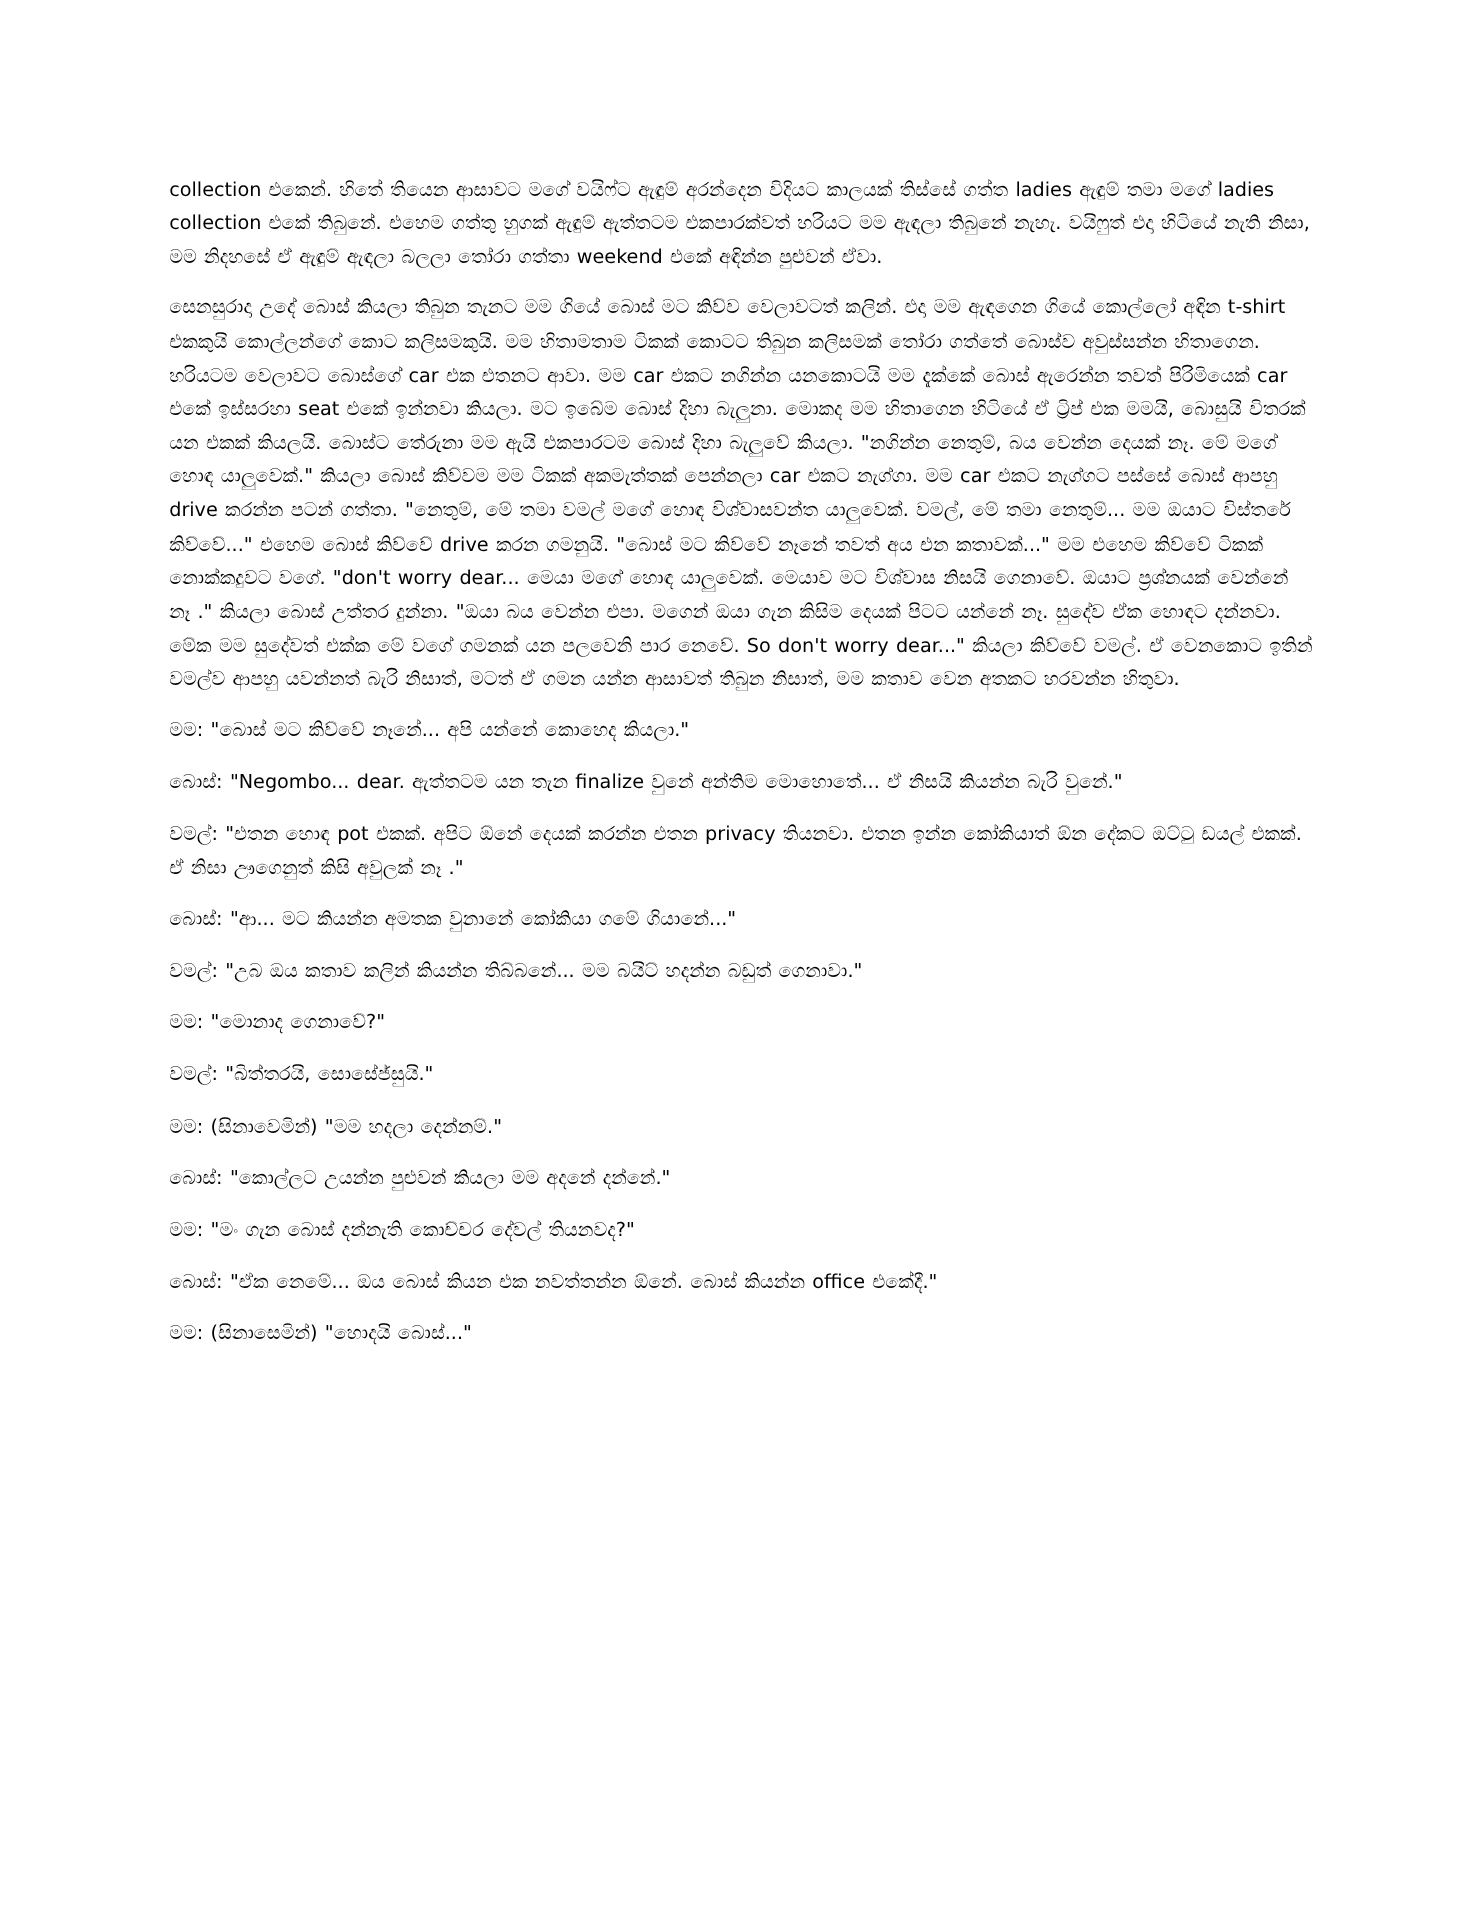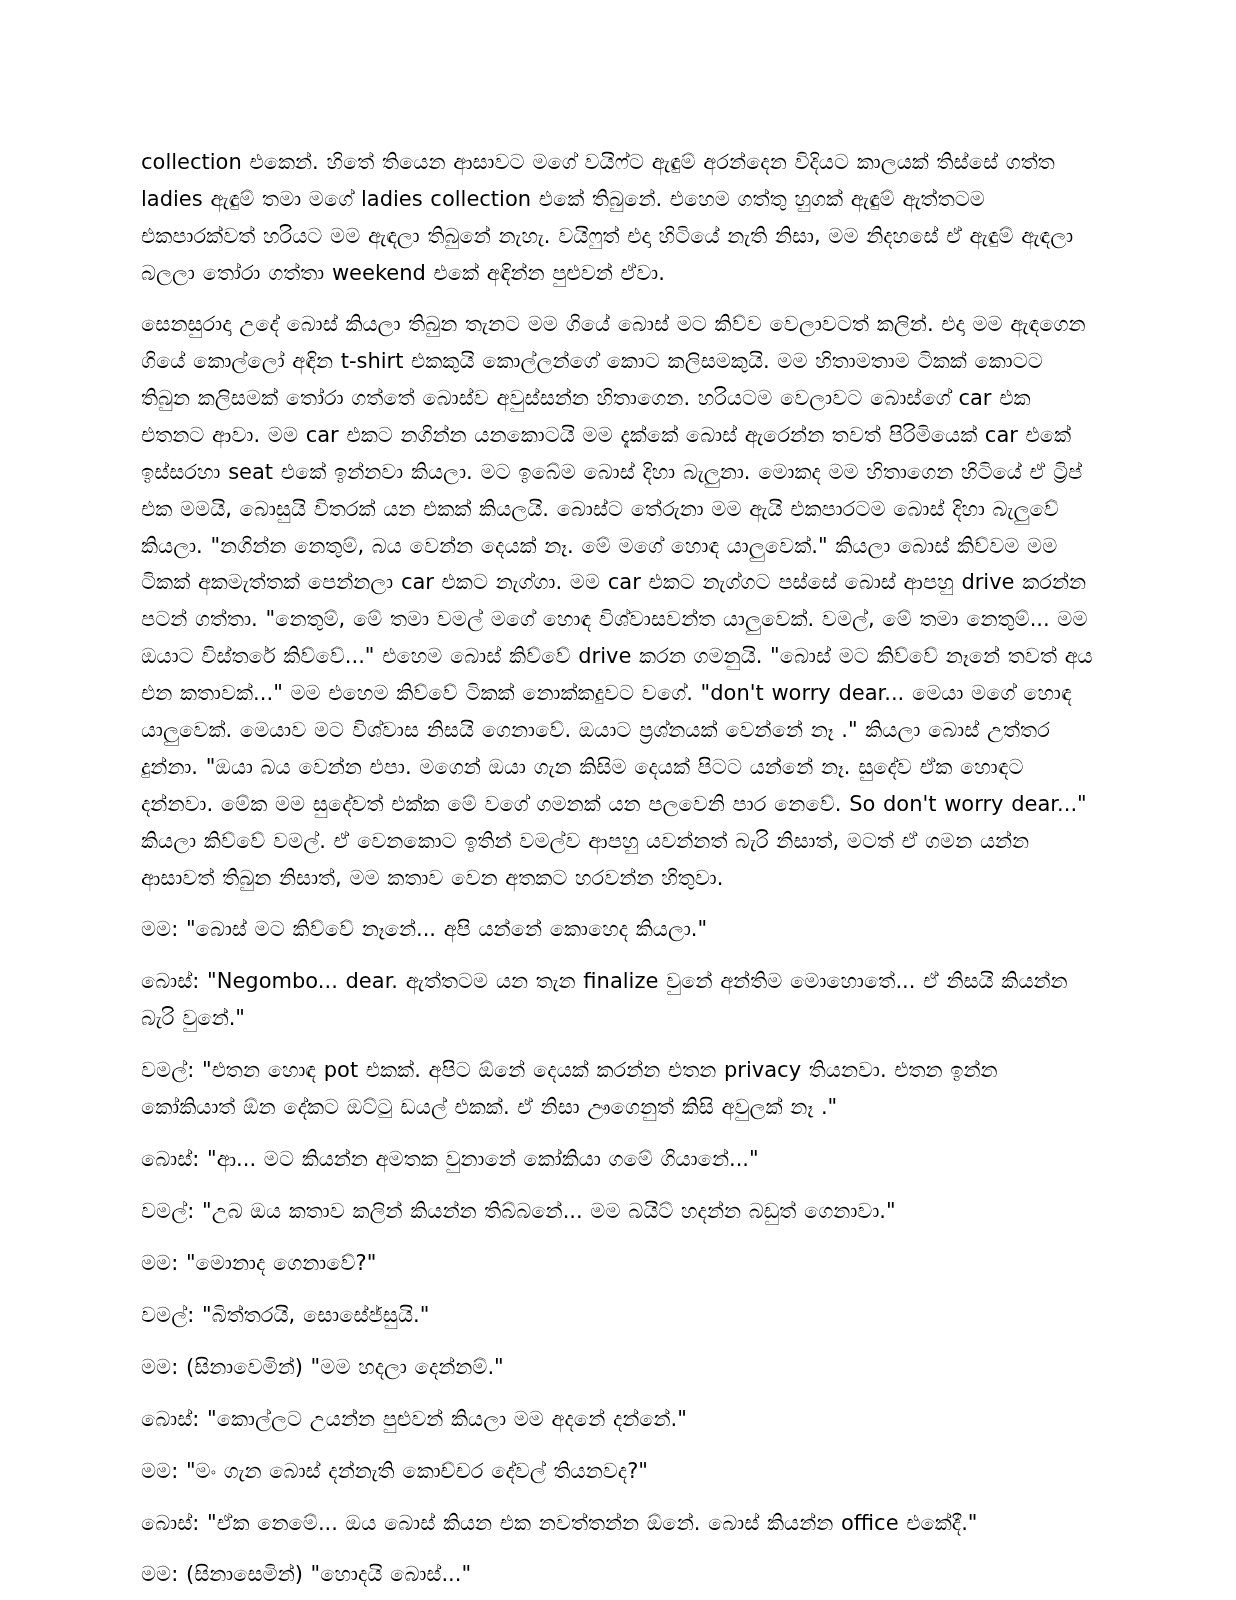--- a/index.html
+++ b/index.html
@@ -15,21 +15,21 @@
   }
   .page {
     box-sizing: border-box;
     width: 1236px;
     height: 1600px;
     background: #ffffff;
     padding: 144px 140px 60px 141px;
   }
   .doc-paragraph {
     font-family: "DejaVu Sans", "Liberation Sans", sans-serif;
-    font-size: 21px;
+    font-size: 16px;
     line-height: 1.76;
     color: #000000;
     text-align: left;
     margin: 0 0 14px 0;
     word-spacing: 1px;
   }
   .doc-paragraph.dialogue {
     margin-bottom: 15px;
   }
 </style>

